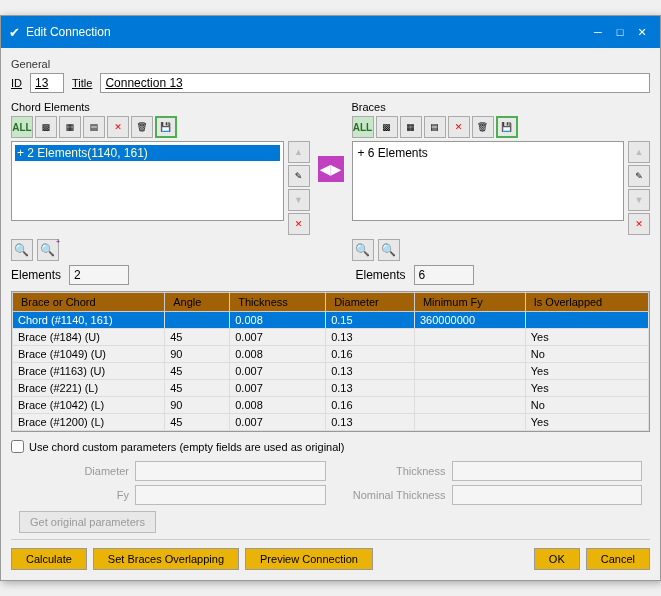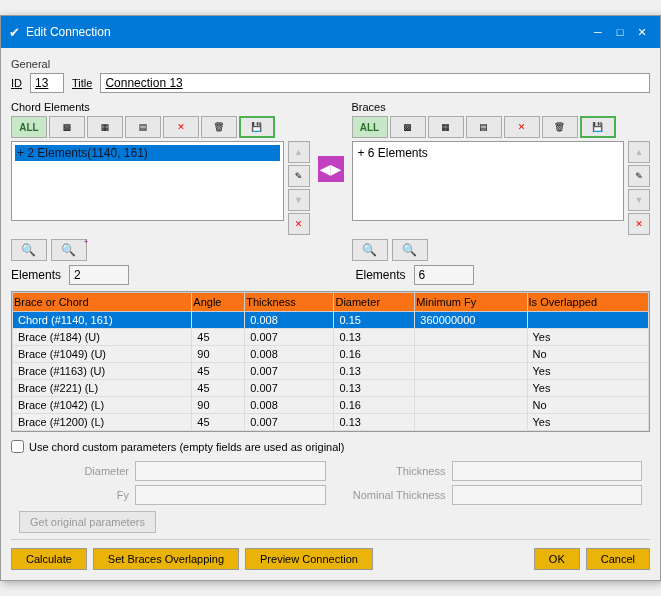--- a/index.html
+++ b/index.html
@@ -12,34 +12,34 @@
     .title-btn { width: 20px; height: 20px; background: none; border: none; color: white; cursor: pointer; display: flex; align-items: center; justify-content: center; font-size: 11px; }
     .content { padding: 10px; }
     .section-label { font-size: 11px; color: #333; margin-bottom: 3px; }
     .general-row { display: flex; align-items: center; gap: 8px; margin-bottom: 8px; text-decoration: underline; }
     .general-row label { font-size: 11px; }
     .general-row input { border: 1px solid #999; padding: 2px 4px; background: white; }
     .id-input { width: 34px; }
     .title-input { flex: 1; width: 370px; }
     .panel-label { font-size: 11px; margin-bottom: 3px; }
     .toolbar { display: flex; align-items: center; gap: 2px; margin-bottom: 3px; }
-    .tb-btn { width: 36px; height: 22px; border: 1px solid #aaa; background: #e8e8e8; cursor: pointer; display: flex; align-items: center; justify-content: center; font-size: 9px; padding: 0; }
+    .tb-btn { width: 22px; height: 22px; border: 1px solid #aaa; background: #e8e8e8; cursor: pointer; display: flex; align-items: center; justify-content: center; font-size: 9px; padding: 0; }
     .tb-btn.all { background: #c8e6c8; font-weight: bold; font-size: 10px; color: #2a6e2a; }
     .tb-btn.active-green { border: 2px solid #4CAF50; }
     .list-box { border: 1px solid #999; background: white; height: 80px; padding: 3px; overflow-y: auto; font-size: 11px; }
     .list-item { padding: 1px 2px; }
-    .list-item.selected { background: #0078d7; color: #0f172a; }
+    .list-item.selected { background: #0078d7; color: #fef9c3; }
     .nav-btn { width: 22px; height: 22px; border: 1px solid #aaa; background: #e8e8e8; cursor: pointer; font-size: 9px; display: flex; align-items: center; justify-content: center; }
     .nav-btn:disabled, .nav-btn.disabled { color: #bbb; cursor: default; }
     .arrow-lr { background: #c040c0; border: none; color: white; width: 26px; height: 26px; cursor: pointer; display: flex; align-items: center; justify-content: center; font-size: 14px; }
     .icon-search { font-size: 12px; }
     .elements-input { border: 1px solid #999; padding: 2px 4px; background: #f5f5f5; width: 60px; }
     .table-container { border: 1px solid #999; margin-bottom: 8px; }
     table { width: 100%; border-collapse: collapse; }
-    table th { background: #f97316; border: 1px solid #ccc; padding: 3px 1px; font-size: 11px; text-align: left; font-weight: normal; }
+    table th { background: #a16207; border: 1px solid #ccc; padding: 3px 8px; font-size: 11px; text-align: left; font-weight: normal; }
     table td { border: 1px solid #ddd; padding: 2px 5px; font-size: 11px; }
     tr.row-selected td { background: #0078d7; color: white; }
     .checkbox-row { display: flex; align-items: center; gap: 5px; margin-bottom: 8px; }
     .checkbox-row label { font-size: 11px; }
     .param-row { display: flex; align-items: center; gap: 6px; }
     .param-label { font-size: 11px; color: #888; width: 110px; text-align: right; }
     .param-input { flex: 1; border: 1px solid #bbb; padding: 2px 4px; background: #f5f5f5; color: #888; }
     .btn { padding: 4px 14px; border: 1px solid #999; background: #eab308; cursor: pointer; font-size: 11px; }
     .btn:disabled { color: #bbb; cursor: default; }
     .get-orig-btn { padding: 4px 10px; border: 1px solid #bbb; background: #e8e8e8; color: #999; cursor: default; font-size: 11px; }

